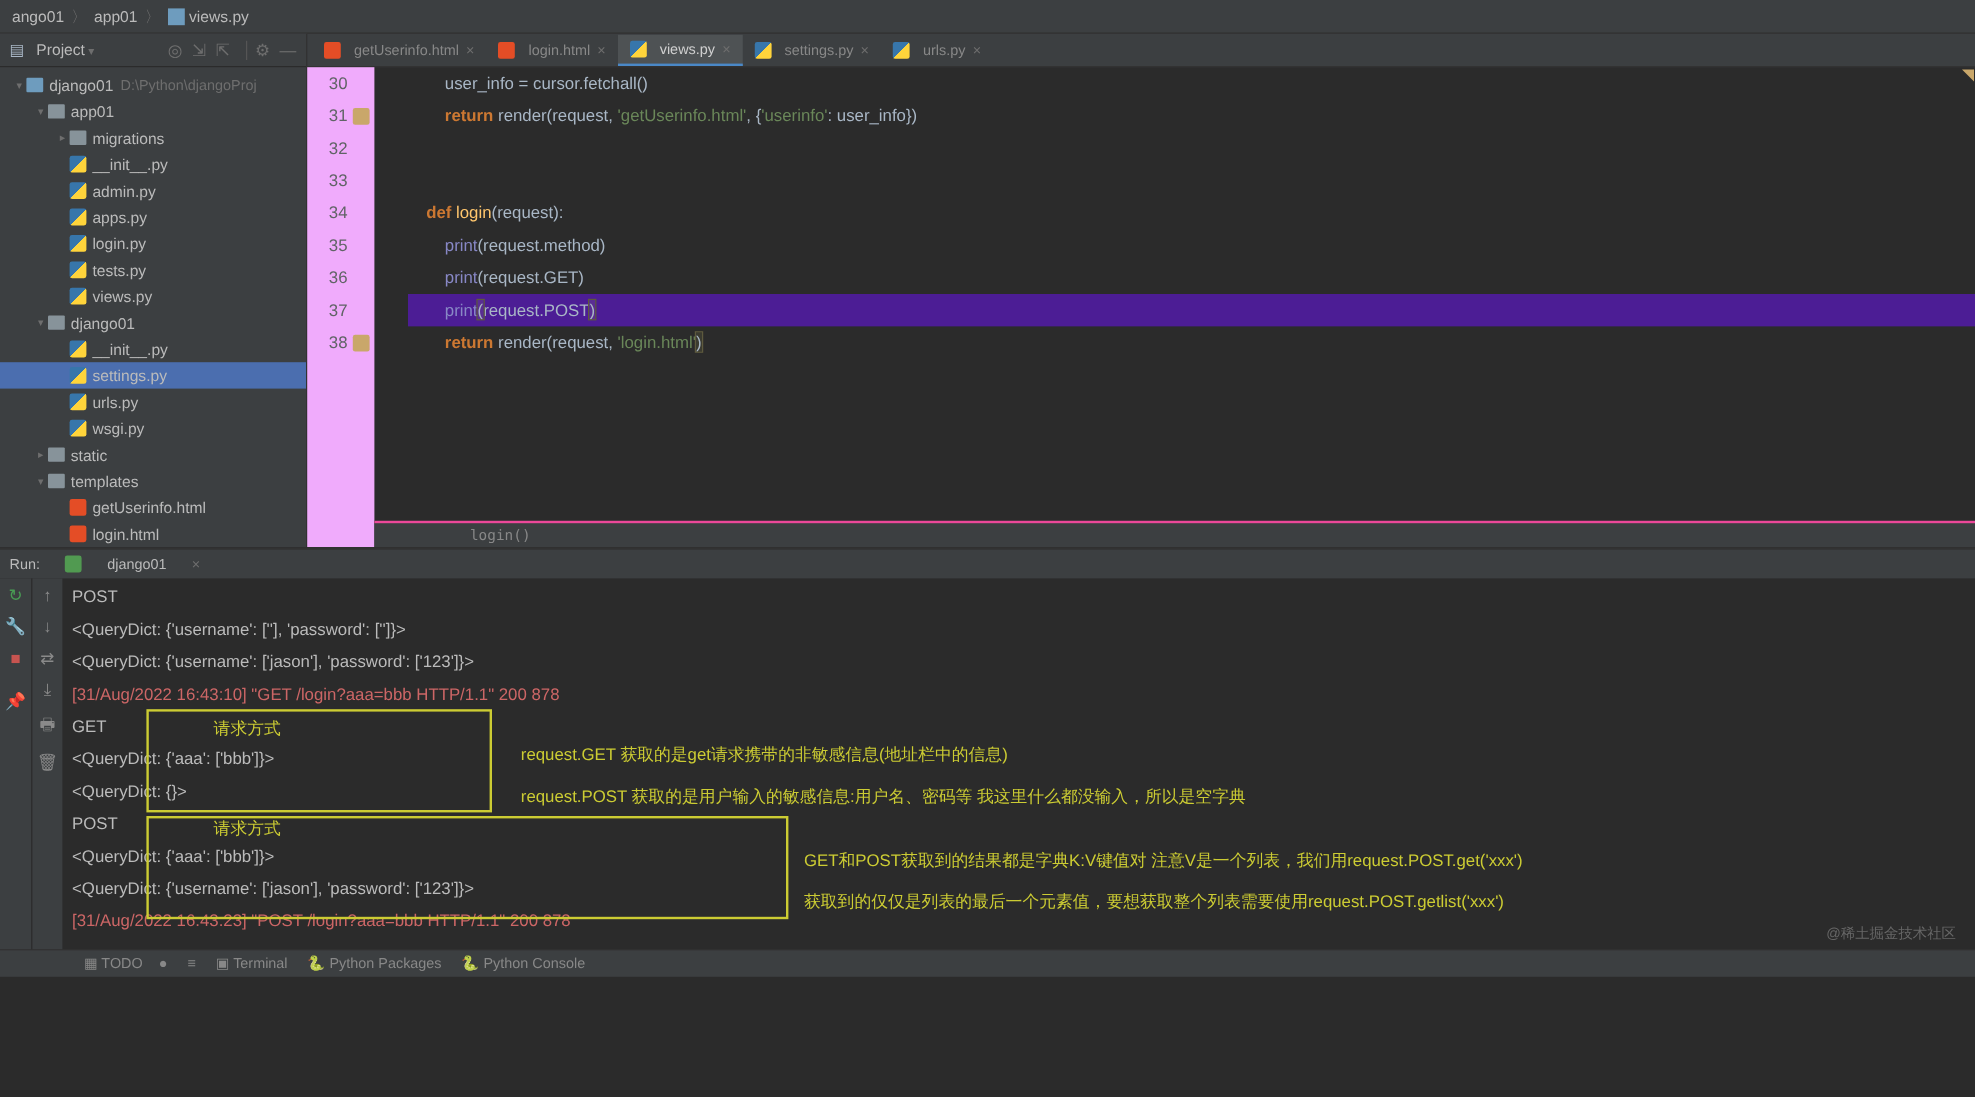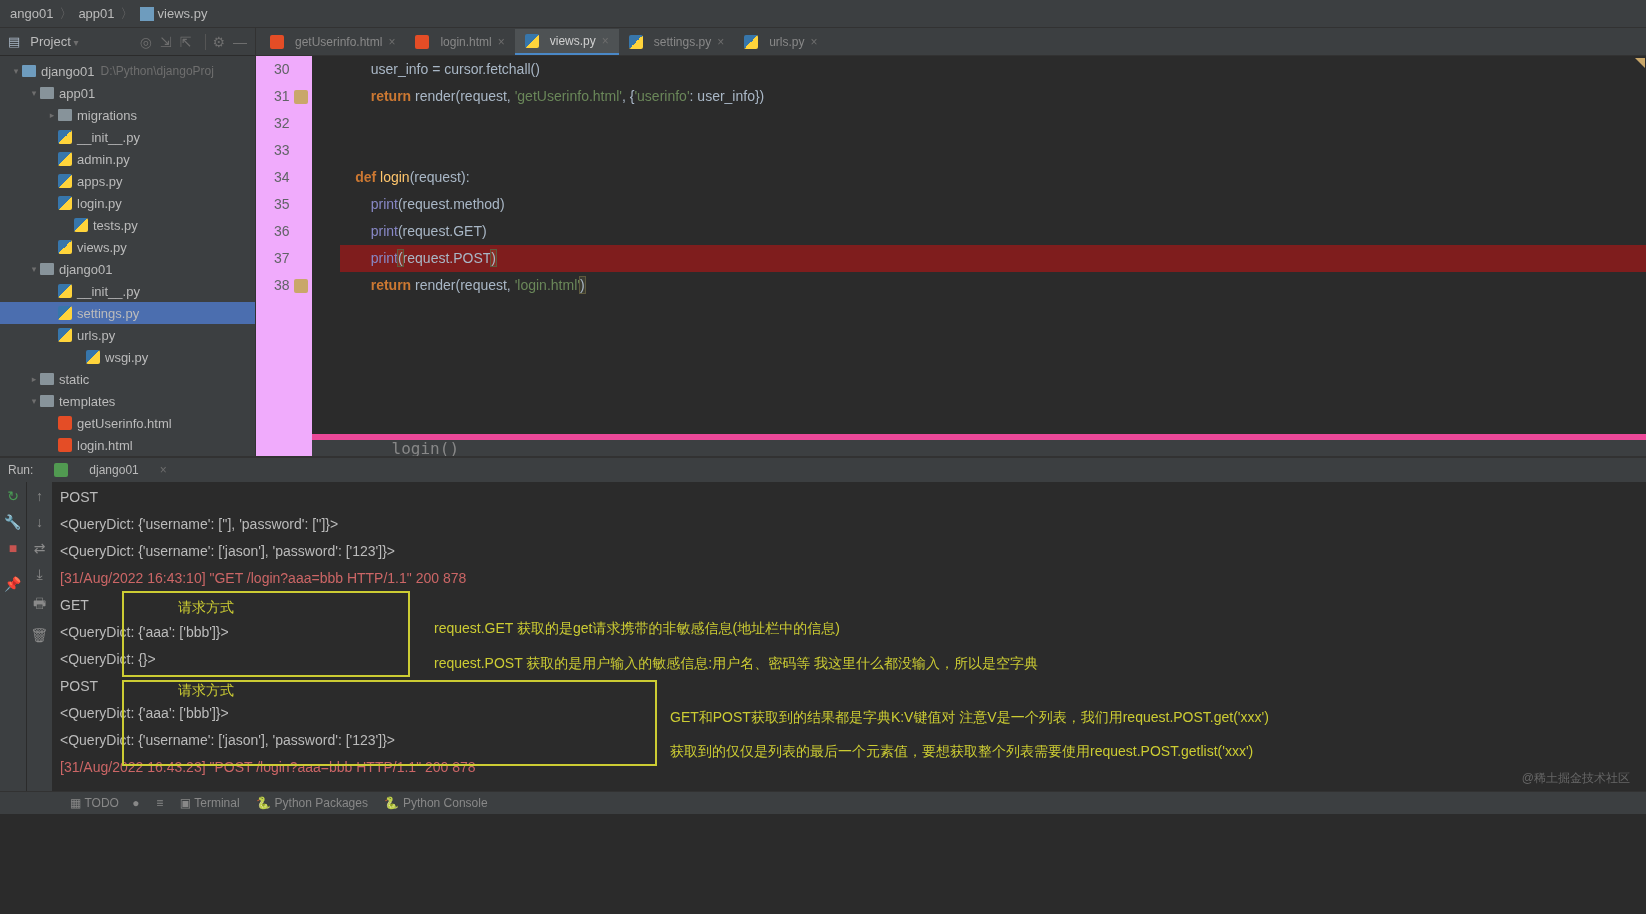--- a/index.html
+++ b/index.html
@@ -28,27 +28,27 @@
 .tabs { height:28px; background:#3c3f41; display:flex; align-items:end; border-bottom:1px solid #323232; padding-left:4px; }
 .tab { height:26px; display:flex; align-items:center; padding:0 10px; color:#888; gap:6px; cursor:pointer; font-size:12px; }
 .tab.active { background:#4e5254; color:#d0d0d0; border-bottom:2px solid #4a88c7; }
 .tab .close { color:#6e6e6e; font-size:12px; }
 .editor { flex:1; display:flex; font-family:'JetBrains Mono','Consolas',monospace; font-size:14px; line-height:27px; position:relative; }
 .gutter { background:#f0abfc; padding:0 4px 0 18px; color:#606366; text-align:right; user-select:none; }
 .gutter-row { display:flex; align-items:center; justify-content:space-between; height:27px; gap:4px; }
 .gutter-mark { width:14px; height:14px; background:#c9a76a; border-radius:2px; display:inline-block; }
 .code { flex:1; padding-left:28px; position:relative; }
 .code-line { height:27px; white-space:pre; }
-.code-line.current { background:#7f1d1d; }
+.code-line.current { background:#4c1d95; }
 .kw { color:#cc7832; font-weight:600; }
 .fn { color:#ffc66d; }
 .str { color:#6a8759; }
 .builtin { color:#8888c6; }
 .caret-box { outline:1px solid #5e5a3e; background:rgba(255,255,128,0.08); }
-.crumb-bottom { position:absolute; bottom:0; left:0; right:0; height:22px; background:#3c3f41; padding-left:80px; color:#888; font-size:16px; display:flex; align-items:center; border-top:6px solid #ec4899; font-family:'Consolas',monospace; }
+.crumb-bottom { position:absolute; bottom:0; left:0; right:0; height:22px; background:#3c3f41; padding-left:80px; color:#888; font-size:12px; display:flex; align-items:center; border-top:2px solid #ec4899; font-family:'Consolas',monospace; }
 .run-panel { height:335px; background:#2b2b2b; border-top:2px solid #323232; display:flex; flex-direction:column; position:relative; }
 .run-header { height:24px; background:#3c3f41; display:flex; align-items:center; padding:0 8px; color:#bbb; font-size:12px; gap:21px; }
 .run-header .rc-icon { width:14px; height:14px; background:#519a51; display:inline-block; border-radius:2px; }
 .run-header .close { color:#6e6e6e; }
 .run-body { flex:1; display:flex; }
 .run-tools { width:26px; background:#3c3f41; display:flex; flex-direction:column; align-items:center; gap:10px; padding-top:6px; color:#8a8a8a; font-size:14px; }
 .run-tools2 { width:26px; background:#3c3f41; display:flex; flex-direction:column; align-items:center; gap:10px; padding-top:6px; color:#8a8a8a; font-size:14px; border-left:1px solid #2b2b2b;}
 .console { flex:1; font-family:'Consolas',monospace; font-size:14px; line-height:27px; padding:2px 8px; position:relative; overflow:hidden; }
 .cl { white-space:pre; color:#bbb; }
 .cl.err { color:#cc6666; }
@@ -115,21 +115,21 @@
         <div class="tree-row" style="padding-left: 46px;">
           <span class="tw"></span>
           <span class="py-icon"></span>
           <span>apps.py</span>
         </div>
         <div class="tree-row" style="padding-left: 46px;">
           <span class="tw"></span>
           <span class="py-icon"></span>
           <span>login.py</span>
         </div>
-        <div class="tree-row" style="padding-left: 46px; margin-left: 16px;">
+        <div class="tree-row" style="padding-left: 46px;">
           <span class="tw"></span>
           <span class="py-icon"></span>
           <span>tests.py</span>
         </div>
         <div class="tree-row" style="padding-left: 46px;">
           <span class="tw"></span>
           <span class="py-icon"></span>
           <span>views.py</span>
         </div>
         <div class="tree-row" style="padding-left: 28px;">
@@ -145,21 +145,21 @@
         <div class="tree-row selected" style="padding-left: 46px;">
           <span class="tw"></span>
           <span class="py-icon"></span>
           <span>settings.py</span>
         </div>
         <div class="tree-row" style="padding-left: 46px;">
           <span class="tw"></span>
           <span class="py-icon"></span>
           <span>urls.py</span>
         </div>
-        <div class="tree-row" style="padding-left: 46px; margin-left: 28px;">
+        <div class="tree-row" style="padding-left: 46px;">
           <span class="tw"></span>
           <span class="py-icon"></span>
           <span>wsgi.py</span>
         </div>
         <div class="tree-row" style="padding-left: 28px;">
           <span class="tw">▸</span>
           <span class="folder-icon"></span>
           <span>static</span>
         </div>
         <div class="tree-row" style="padding-left: 28px;">

